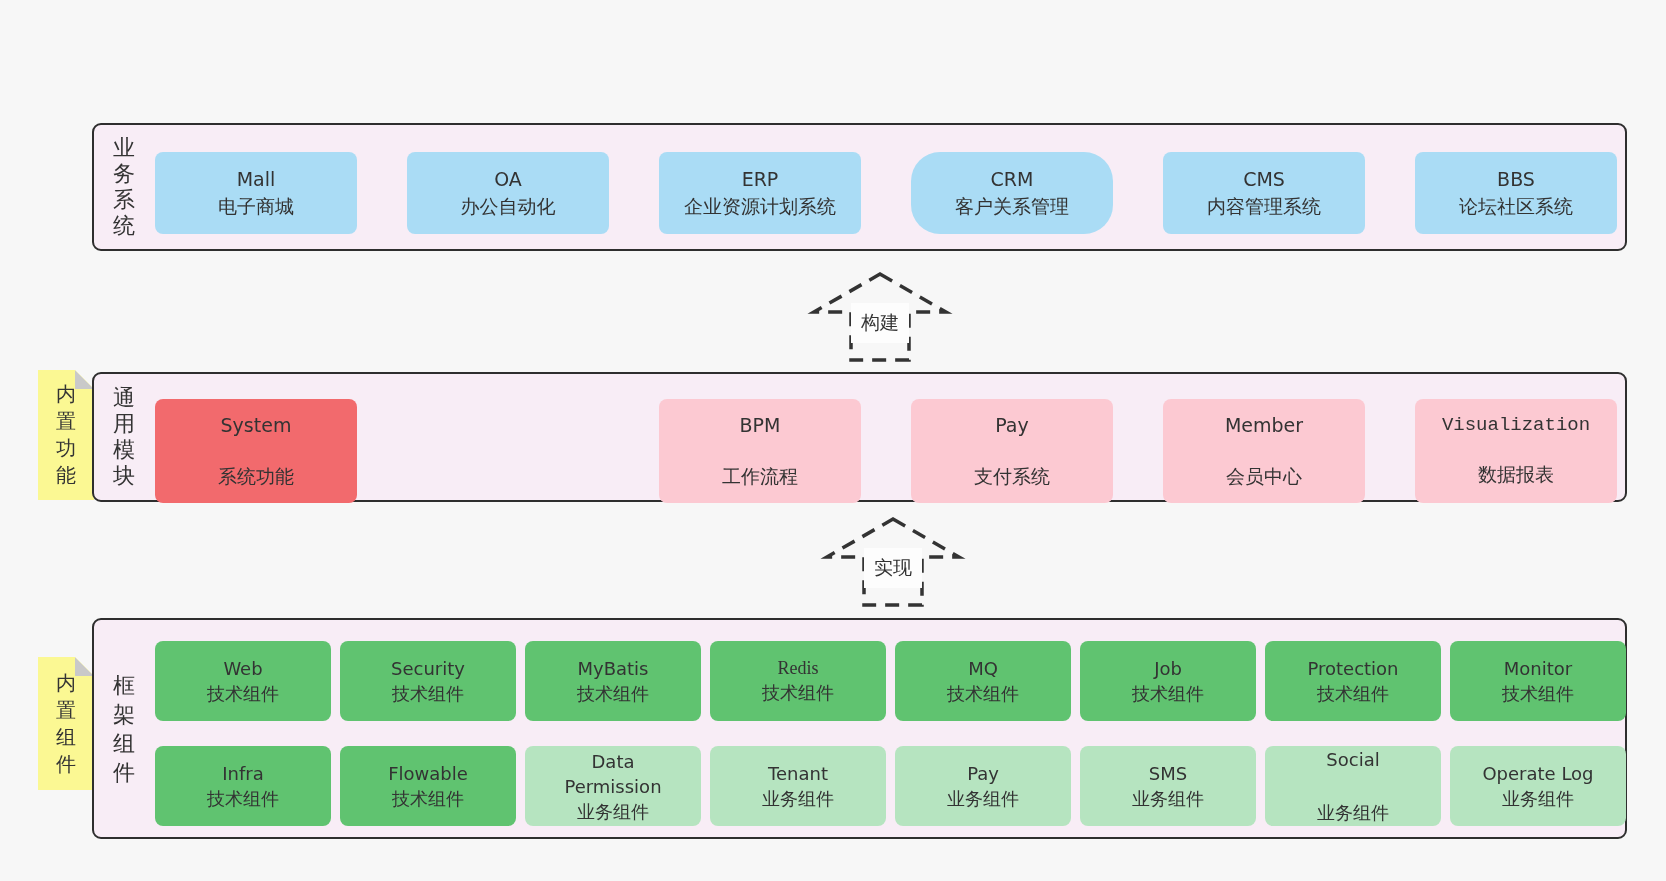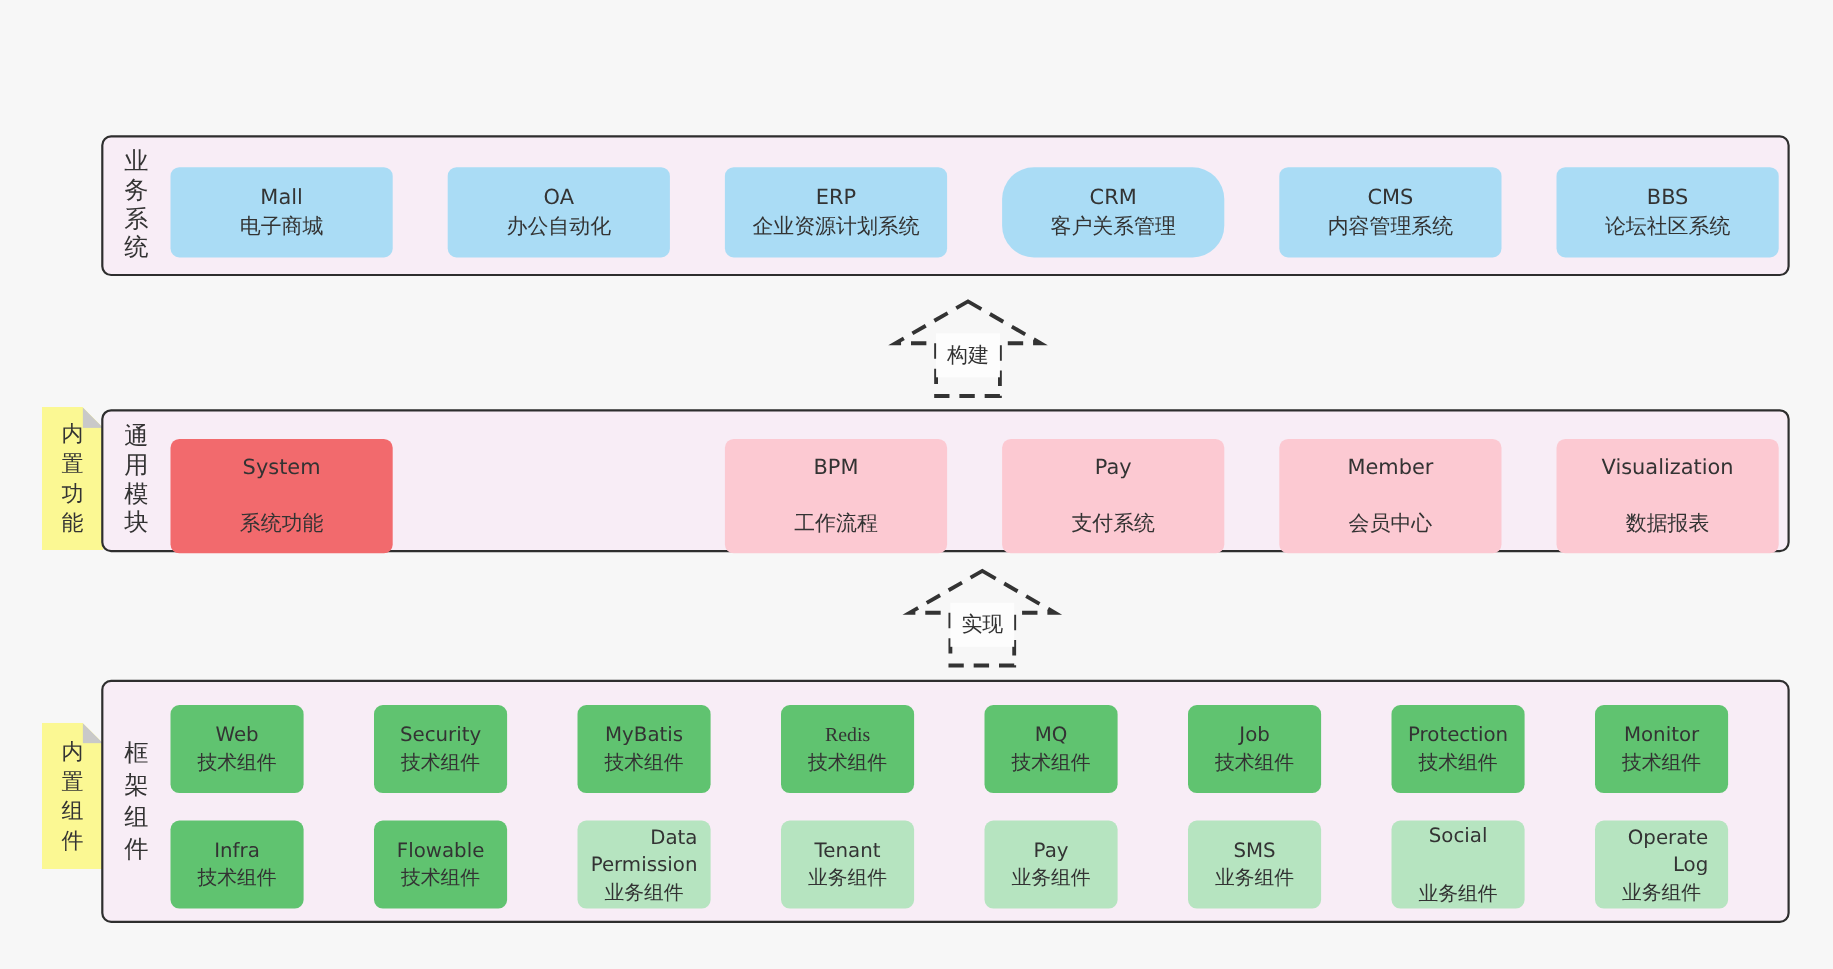--- a/index.html
+++ b/index.html
@@ -22,21 +22,21 @@
   }
   .band3 .vlabel { line-height:29px; }
   .box {
     position:absolute; border-radius:8px; box-sizing:border-box;
     display:flex; flex-direction:column; align-items:center; justify-content:center;
     text-align:center; font-size:19px; line-height:27px; padding:0 18px;
   }
   .band1 .box, .band2 .box { width:202px; height:82px; }
   .band1 .box { top:27px; }
   .band2 .box { top:25px; height:104px;gap:24px; }
-  .band3 .box { width:121px; height:80px; font-size:18px; line-height:25px;text-align:right; }
+  .band3 .box { width:176px; height:80px; font-size:18px; line-height:25px; }
   .row1 .box { top:21px; }
   .row2 .box { top:126px; }
   .sticky {
     position:absolute; width:56px; z-index:1;
     display:flex; align-items:center; justify-content:center;
     text-align:center; font-size:20px; line-height:27px; white-space:pre-line;
     clip-path:polygon(0 0, calc(100% - 19px) 0, 100% 19px, 100% 100%, 0 100%);
   }
   .sticky .fold {
     position:absolute; top:0; right:0; width:19px; height:19px;
@@ -124,21 +124,21 @@
     <div>工作流程</div>
   </div>
   <div class="box" style="left: 817px; background: rgb(252, 201, 210);">
     <div>Pay</div>
     <div>支付系统</div>
   </div>
   <div class="box" style="left: 1069px; background: rgb(252, 201, 210);">
     <div>Member</div>
     <div>会员中心</div>
   </div>
-  <div class="box" style="left: 1321px; background: rgb(252, 201, 210);">
+  <div class="box" style="left: 1321px; background: rgb(252, 201, 210); font-family: Liberation Mono, monospace;">
     <div>Visualization</div>
     <div>数据报表</div>
   </div>
 </section>
 
 <div class="arrow arrow-implement">
   <svg width="150" height="92" viewBox="0 0 150 92">
     <polygon points="75,3 141,41 104,41 104,89 46,89 46,41 9,41" fill="none" stroke="#333333" stroke-width="3.5" stroke-dasharray="14 9"></polygon>
   </svg>
   <div class="arrow-label">实现</div>

